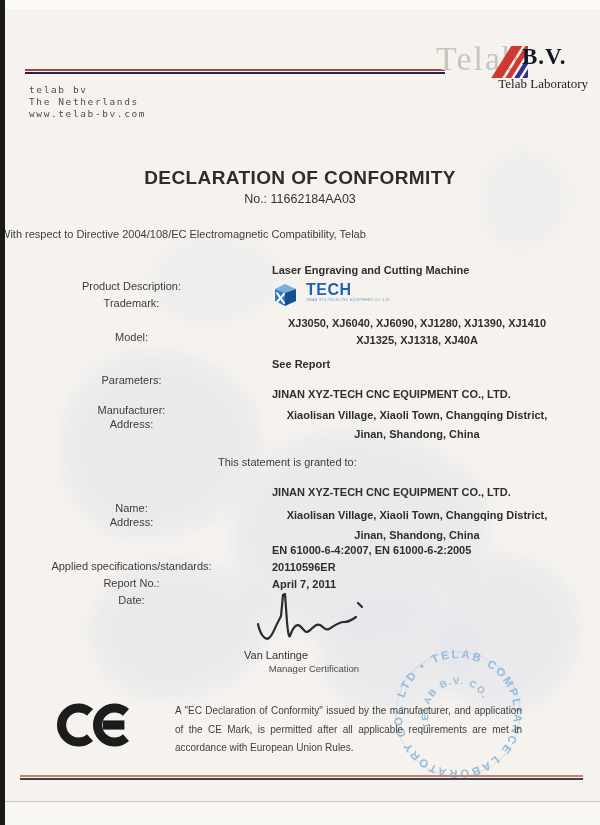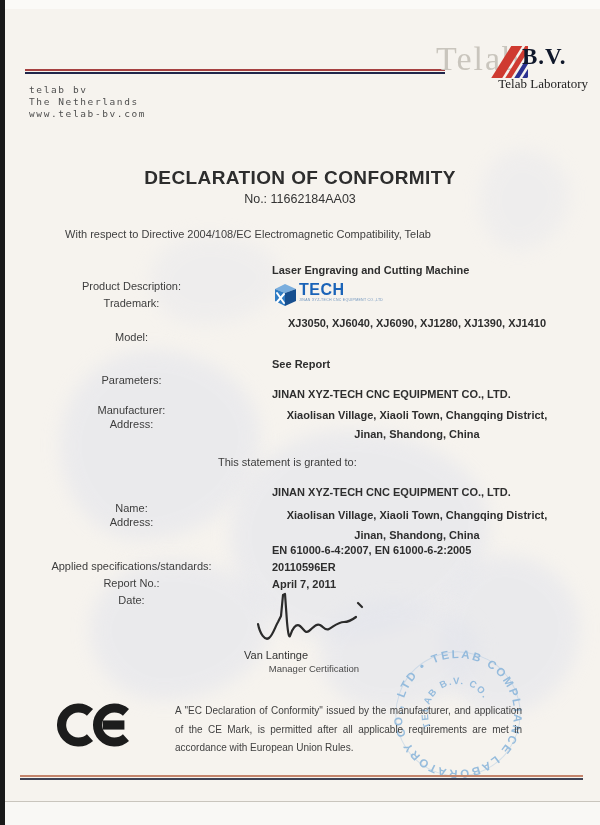--- a/index.html
+++ b/index.html
@@ -25,31 +25,31 @@
   .logo-stripes{position:absolute;left:40px;top:8px;}
   .logo-bv{position:absolute;left:92px;top:8px;font-family:"Liberation Serif",serif;
            font-weight:bold;font-size:23px;color:#0f172a;letter-spacing:1px;}
   .logo-sub{position:absolute;right:2px;top:40px;font-family:"Liberation Serif",serif;
             font-size:13px;color:#222;}
   
   .title{position:absolute;left:0;top:167px;width:600px;text-align:center;font-weight:bold;
          font-size:19px;letter-spacing:.4px;color:#2d2d2d;z-index:2;}
   .certno{position:absolute;left:0;top:192px;width:600px;text-align:center;font-weight:normal;
           font-size:12.5px;color:#333;z-index:2;}
-  .intro{position:absolute;left:0;top:226px;width:496px;text-align:center;font-size:11px;
+  .intro{position:absolute;left:0;top:226px;width:496px;font-size:11px;
          line-height:16px;color:#3e3e3e;z-index:2;}
   
   .row{position:absolute;left:0;width:600px;font-size:11px;z-index:2;}
   .row .lab{position:absolute;left:0;top:16px;width:263px;text-align:center;color:#3d3d3d;}
   .row .val{position:absolute;left:272px;top:0;width:290px;font-weight:bold;color:#2e2e2e;}
   .val .ln{display:block;text-align:center;}
   .statement{position:absolute;left:218px;top:456px;font-size:11px;color:#3d3d3d;z-index:2;}
   
   .tm{position:absolute;left:271px;top:282px;z-index:2;display:flex;align-items:flex-start;}
-  .tm-text{margin-left:2px;}
+  .tm-text{margin-left:9px;}
   .tm-word{font-weight:bold;font-size:16px;color:#1a63b8;letter-spacing:.5px;line-height:16px;}
   .tm-tag{font-size:3.5px;color:#6d93bd;letter-spacing:.3px;white-space:nowrap;line-height:4px;}
   
   .sig-svg{position:absolute;left:252px;top:590px;z-index:2;}
   .sig-name{position:absolute;left:244px;top:649px;width:140px;font-size:11px;color:#333;z-index:2;}
   .sig-title{position:absolute;left:244px;top:663px;width:140px;text-align:center;font-size:9.5px;color:#4a4a4a;z-index:2;}
   
   .ce{position:absolute;left:57px;top:697px;z-index:2;}
   .note{position:absolute;left:175px;top:702px;width:347px;font-size:10px;line-height:18.5px;
         text-align:justify;color:#3f3f3f;z-index:2;}
@@ -127,20 +127,21 @@
     <div class="tm-text">
       <div class="tm-word">TECH</div>
       <div class="tm-tag">JINAN XYZ-TECH CNC EQUIPMENT CO.,LTD</div>
     </div>
   </div>
 
   <div class="row" style="top:315px;">
     <div class="lab">Model:</div>
     <div class="val" style="line-height:17px;">
       <span class="ln">XJ3050, XJ6040, XJ6090, XJ1280, XJ1390, XJ1410</span>
+      <span class="ln">XJ1325, XJ1318, XJ40A</span>
     </div>
   </div>
 
   <div class="row" style="top:358px;">
     <div class="lab">Parameters:</div>
     <div class="val">See Report</div>
   </div>
 
   <div class="row" style="top:388px;">
     <div class="lab">Manufacturer:</div>

